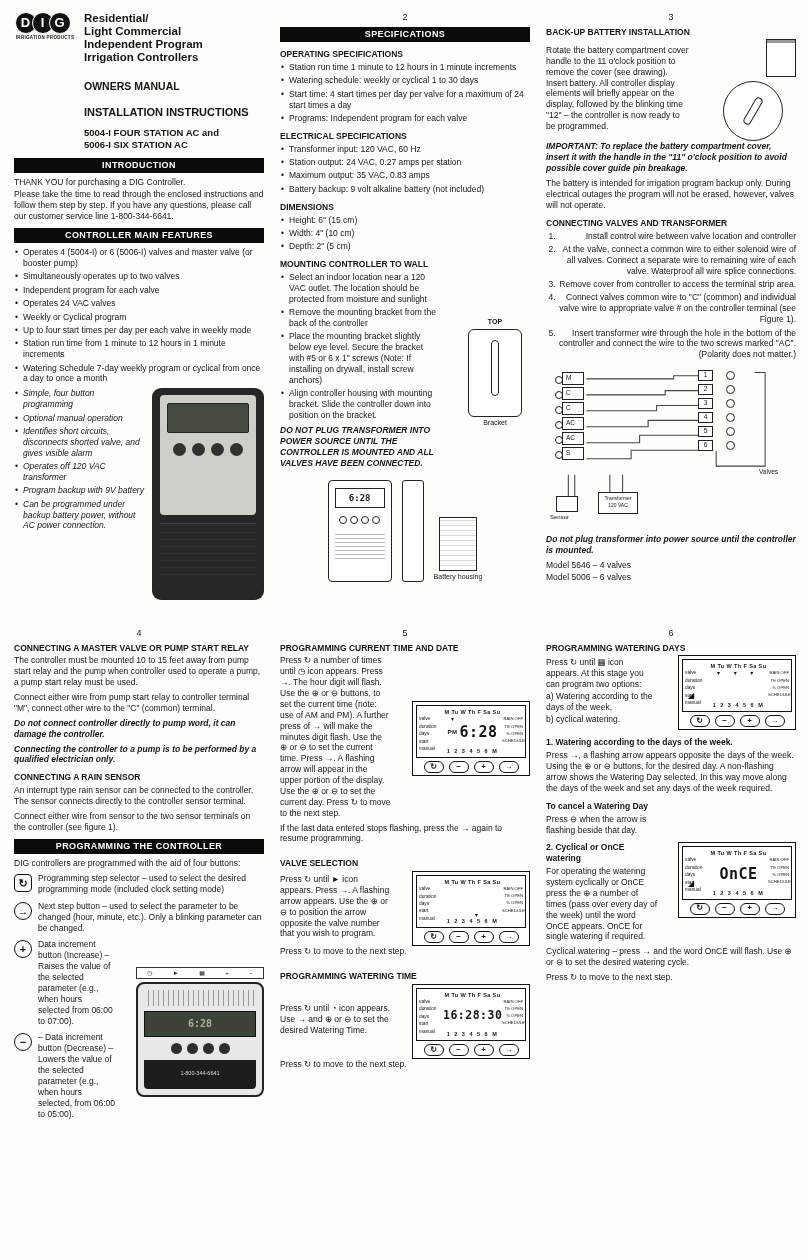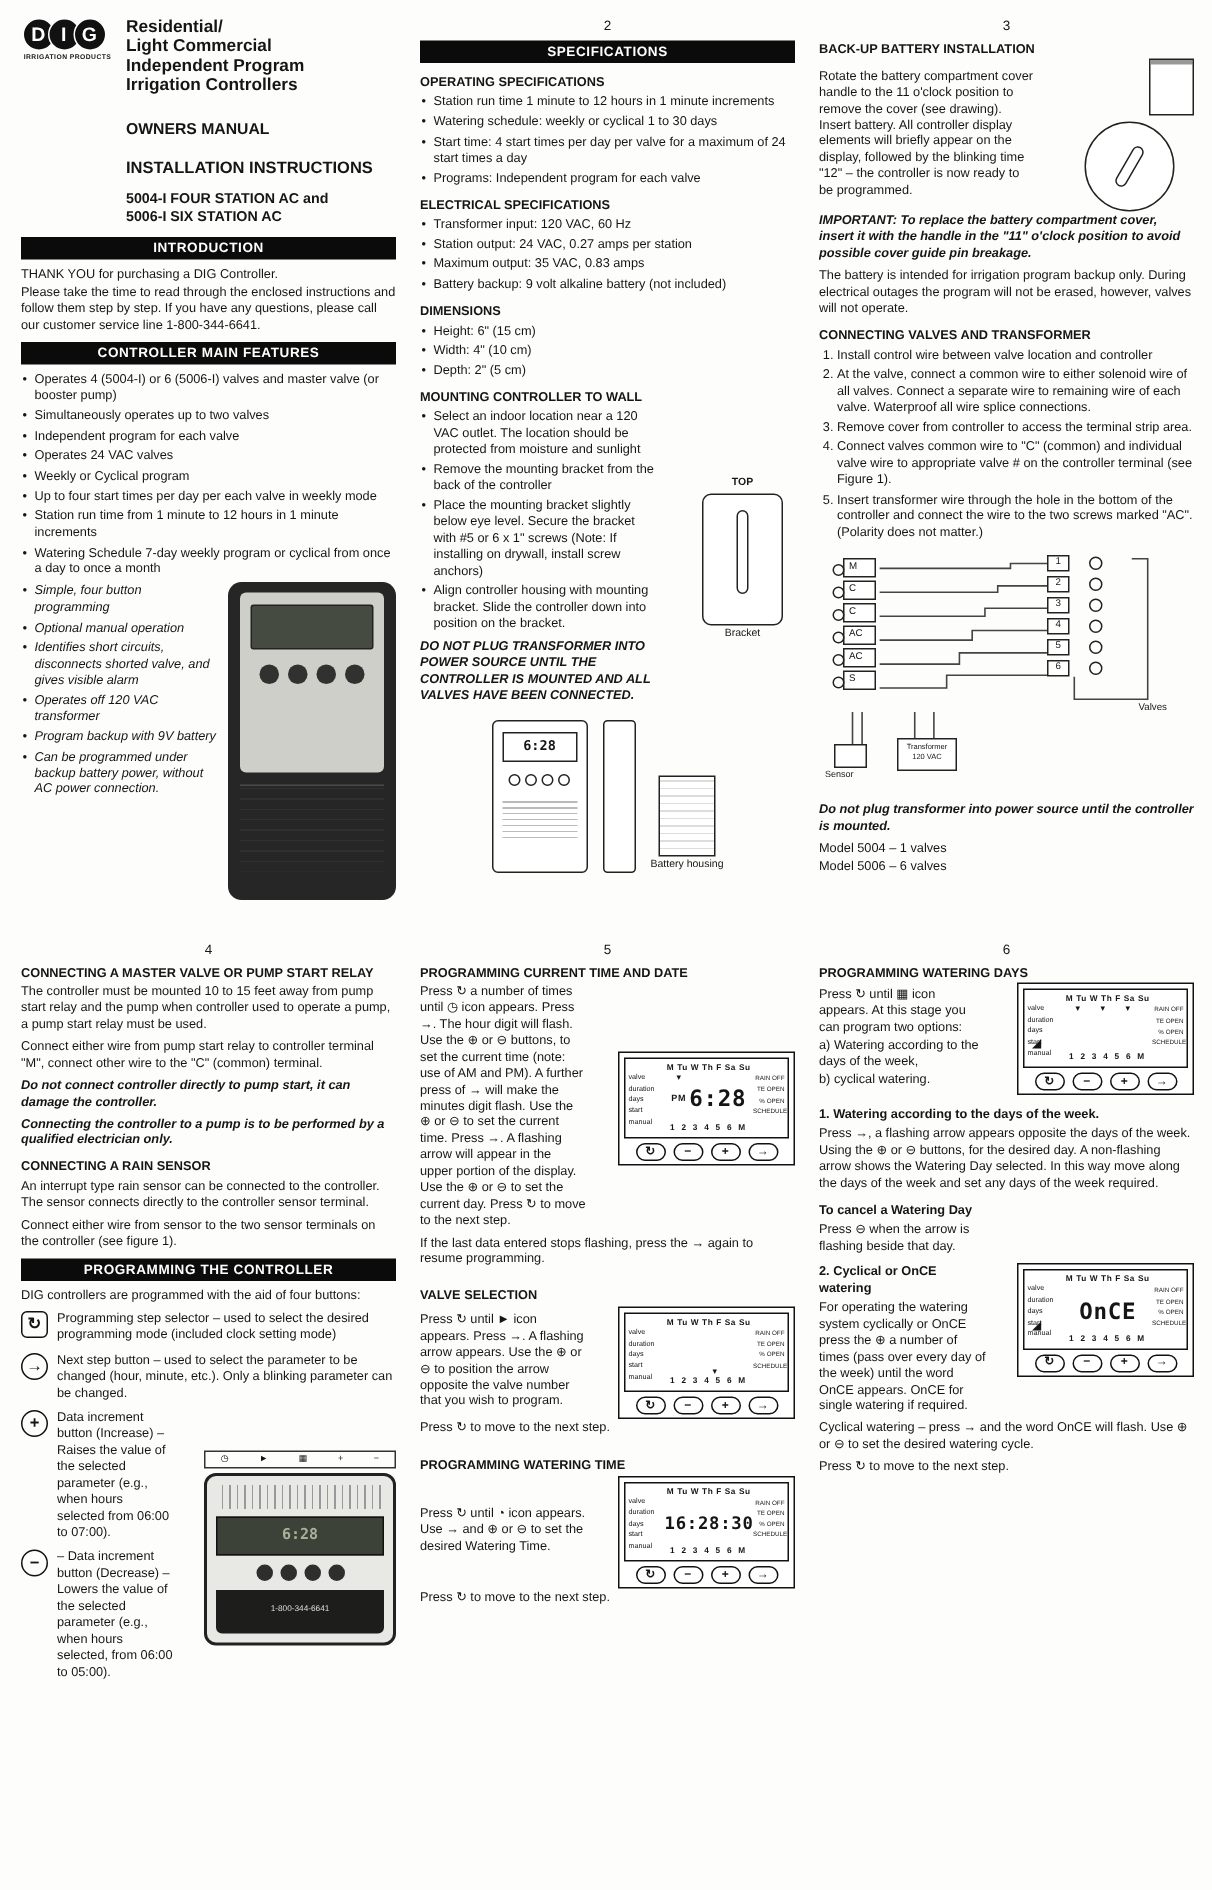--- a/index.html
+++ b/index.html
@@ -10,21 +10,21 @@
   .cell{overflow:hidden;position:relative;}
   .pagenum{text-align:center;font-size:9px;margin-bottom:3px;}
   .bar{background:#0b0b0b;color:#fff;font-weight:bold;text-align:center;font-size:9px;
        padding:2px 0;margin:6px 0 4px;letter-spacing:.4px;}
   h3{font-size:8.5px;font-weight:bold;margin:7px 0 2px;}
   p{margin:0 0 4px;}
   .bi{font-weight:bold;font-style:italic;}
   ul{list-style:none;margin:0 0 4px;}
   ul li{padding-left:9px;position:relative;margin-bottom:2.5px;}
   ul li:before{content:"•";position:absolute;left:1px;}
-  ol{margin:0 0 4px 12px;}
+  ol{margin:0 0 4px 12px;text-align:right;}
   ol li{margin-bottom:2.5px;}
   .split{display:flex;gap:21px;align-items:center;}
   .split .txt{flex:1;min-width:0;}
   .figcol{flex:0 0 auto;}
   
   .hdr{display:flex;gap:8px;}
   .logo{width:62px;flex:0 0 auto;text-align:center;}
   .logo-circles{display:flex;justify-content:center;}
   .logo-circles span{width:22px;height:22px;background:#111;color:#fff;border-radius:50%;
        display:flex;align-items:center;justify-content:center;font-weight:bold;font-size:13px;
@@ -314,30 +314,30 @@
       <div class="sensorbox"></div>
       <div class="transbox">
         <div>Transformer</div>
         <div>120 VAC</div>
       </div>
       <div class="lbl-sensor">Sensor</div>
       <div class="lbl-valves">Valves</div>
     </div>
 
     <p class="bi">Do not plug transformer into power source until the controller is mounted.</p>
-    <p style="margin-bottom:1px;">Model 5004 – 1 valves</p>
+    <p style="margin-bottom:1px;">Model 5646 – 4 valves</p>
     <p>Model 5006 – 6 valves</p>
   </div>
 
   <div class="cell">
     <div class="pagenum">4</div>
     <h3 style="margin-top:0;">CONNECTING A MASTER VALVE OR PUMP START RELAY</h3>
     <p>The controller must be mounted 10 to 15 feet away from pump start relay and the pump when controller used to operate a pump, a pump start relay must be used.</p>
     <p>Connect either wire from pump start relay to controller terminal "M", connect other wire to the "C" (common) terminal.</p>
-    <p class="bi">Do not connect controller directly to pump start, it can damage the controller.</p>
+    <p class="bi">Do not connect controller directly to pump word, it can damage the controller.</p>
     <p class="bi">Connecting the controller to a pump is to be performed by a qualified electrician only.</p>
 
     <h3>CONNECTING A RAIN SENSOR</h3>
     <p>An interrupt type rain sensor can be connected to the controller. The sensor connects directly to the controller sensor terminal.</p>
     <p>Connect either wire from sensor to the two sensor terminals on the controller (see figure 1).</p>
 
     <div class="bar">PROGRAMMING THE CONTROLLER</div>
     <p>DIG controllers are programmed with the aid of four buttons:</p>
 
     <div class="pbrow">

